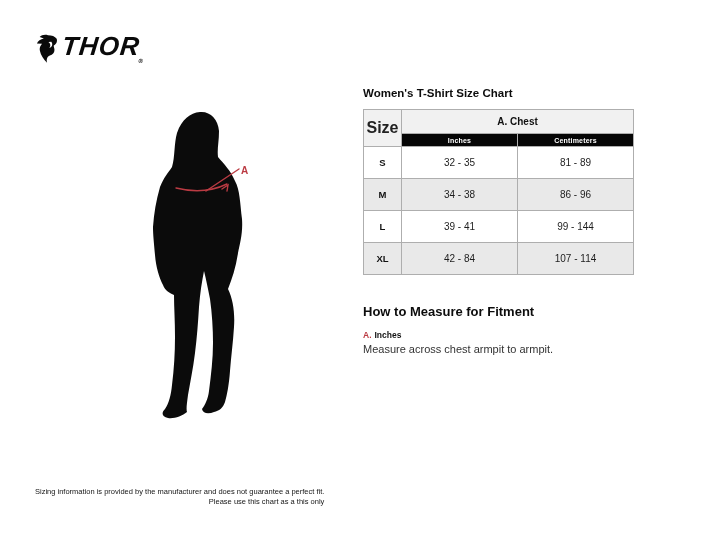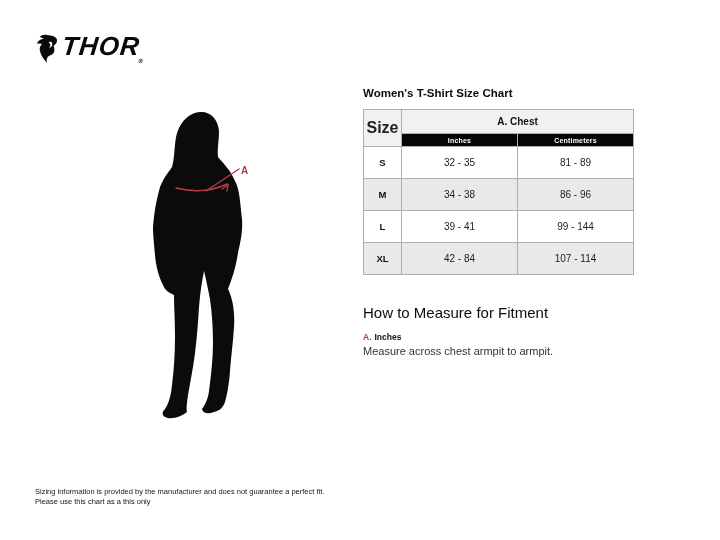--- a/index.html
+++ b/index.html
@@ -34,27 +34,27 @@
   th.unit-h{
     background:#060606;color:#ffffff;font-size:7px;font-weight:bold;
     height:12px;letter-spacing:.2px;
   }
   td.size-cell{font-weight:bold;font-size:9.5px;color:#111;height:31px;}
   td.val-cell{font-size:10px;color:#1d1d1d;height:31px;}
   tr.striped{background:#e9e9e9;}
   tr.plain{background:#ffffff;}
   
   .howto{margin-top:29px;}
-  .howto-title{font-size:15px;font-weight:normal;color:#0c0c0c;margin:0 0 11px 0;}
+  .howto-title{font-size:13px;font-weight:bold;color:#0c0c0c;margin:0 0 11px 0;}
   .measure-key-line{font-size:8.5px;font-weight:bold;color:#141414;margin:0 0 3px 0;}
   .measure-key{color:#bb3b43;margin-right:3px;}
   .measure-desc{font-size:11px;color:#333;margin:0;}
   
   .footer{
-    position:absolute;left:35px;top:487px;font-size:7.5px;line-height:1.3;color:#161616;
+    position:absolute;left:35px;top:487px;font-size:7.5px;line-height:1.3;color:#161616;text-align:right;
   }
 </style>
 </head>
 <body>
 
 <div class="logo">
   <svg width="24" height="30" viewBox="0 0 26 32" aria-hidden="true">
     <path fill="#0a0a0a" d="M13,1 C9,0 6,1 4,3 L8.5,4.5 C5,5.5 2,7 1,10 L6.5,10.2 C4.5,12.5 3.5,15 4.2,18 C5.2,23 8,27 12,31 C11,27 12.2,24 15,23 C18,22 20,20 20,17 C20,15 19.2,14 19.2,12.2 C22,11 23.4,8 22.4,5 C20.5,2 17,1 13,1 Z"></path>
     <path fill="#ffffff" d="M13.5,8.5 C15.8,10 16.2,12.5 14.5,15 C17.5,14 18.6,10.8 16.6,8.2 Z"></path>
   </svg>

